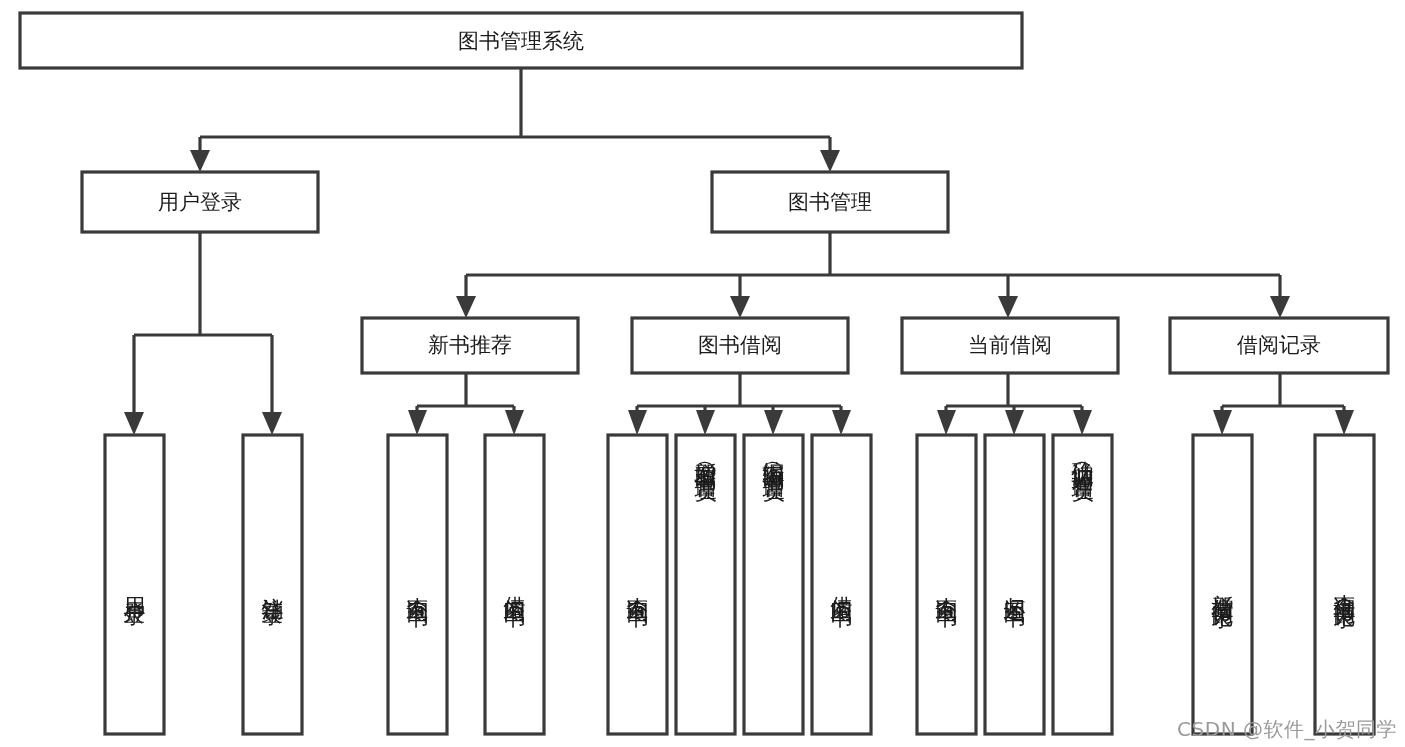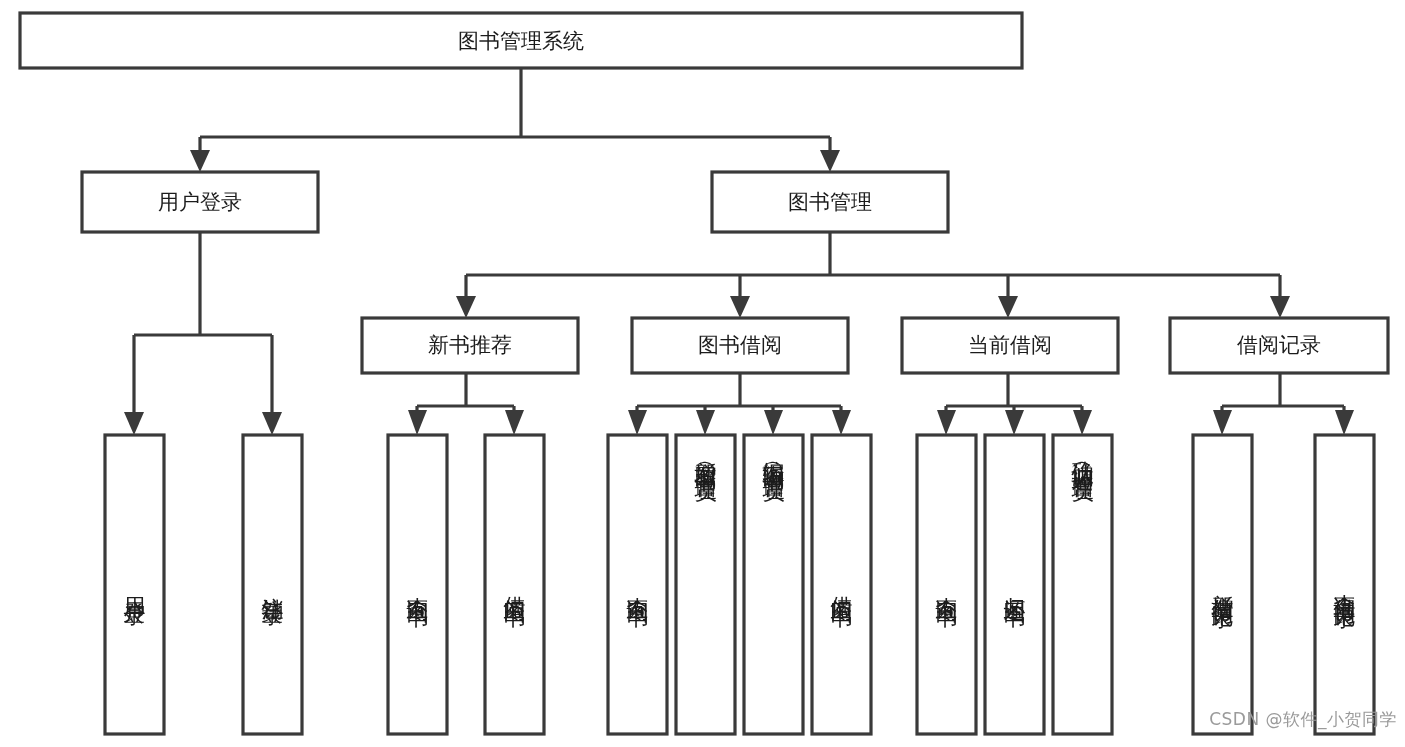--- a/index.html
+++ b/index.html
@@ -65,23 +65,23 @@
     font-family: "DejaVu Sans", "Liberation Sans", sans-serif;
     font-size: 22px;
     line-height: 1;
     letter-spacing: 3px;
     color: #1c1c1c;
     white-space: nowrap;
   }
   .watermark {
     position: absolute;
     right: 8px;
-    bottom: 16px;
-    font-family: "DejaVu Sans", "Liberation Sans", sans-serif;
-    font-size: 17px;
+    bottom: 4px;
+    font-family: "DejaVu Sans", "Liberation Sans", sans-serif;
+    font-size: 20px;
     color: #9a9a9a;
     white-space: nowrap;
     letter-spacing: 0.5px;
   }
 </style>
 </head>
 <body>
 
 <div id="diagram-root">
 

